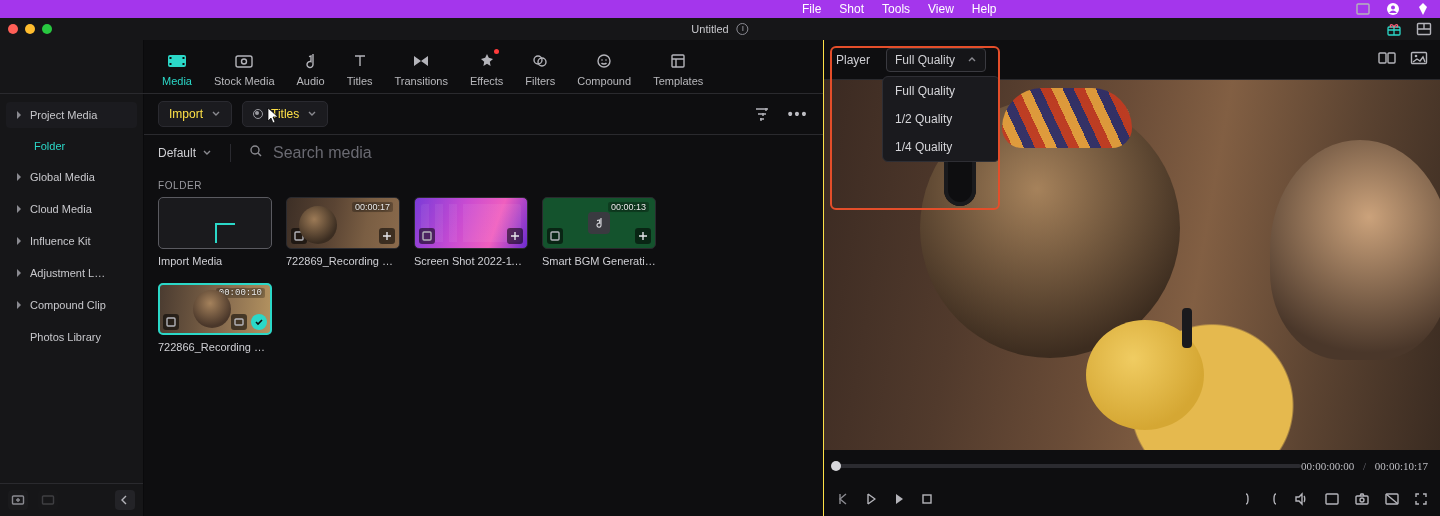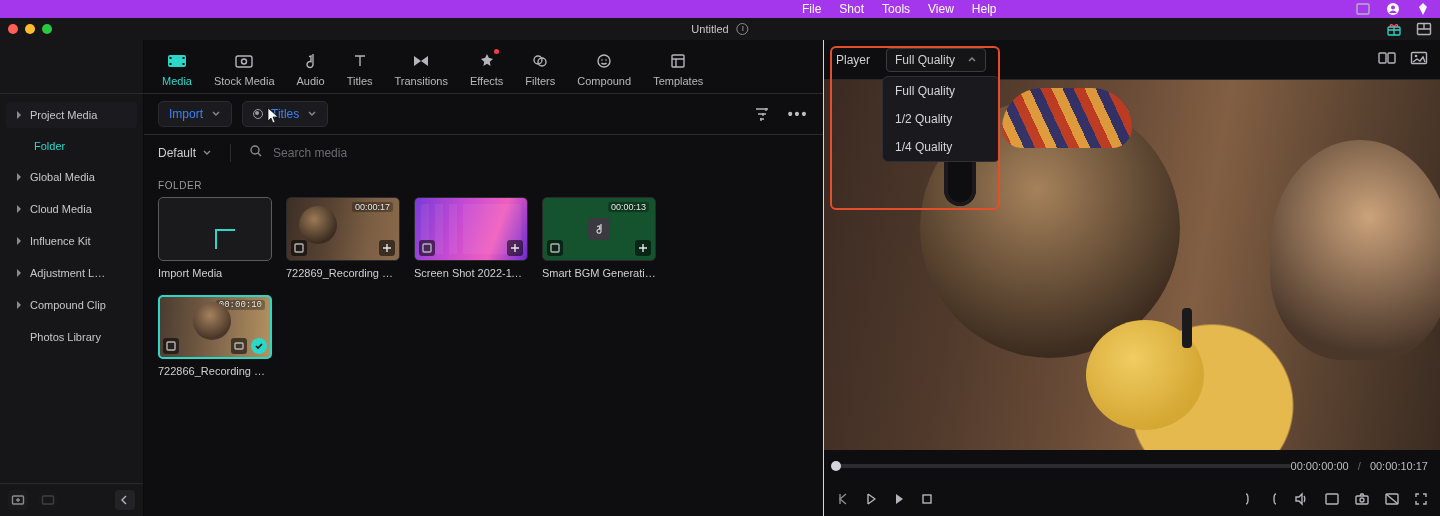--- a/index.html
+++ b/index.html
@@ -52,40 +52,40 @@
   .side-row .caret{width:10px;height:10px;margin-right:6px;display:inline-flex;align-items:center;justify-content:center;}
   .side-row.selected{background:#1b1b1f;}
   .side-row .caret svg{fill:#8a8a90;}
   .side-sub{padding-left:28px;color:var(--accent);height:24px;display:flex;align-items:center;font-size:11px;}
   .side-bottom{display:flex;align-items:center;gap:10px;padding:6px 8px 6px 8px;border-top:1px solid var(--divider);}
   .side-bottom .chip{width:20px;height:20px;display:flex;align-items:center;justify-content:center;border-radius:4px;background:rgba(255,255,255,.02);}
   .side-bottom .chip.last{margin-left:auto;background:#232327;}
 
   
   .row1{height:40px;display:flex;align-items:center;gap:10px;padding:0 12px 0 14px;}
-  .pillbtn{height:26px;background:#1b1b1f;border:1px solid #2a2a30;border-radius:5px;display:flex;align-items:center;gap:8px;padding:0 10px;color:#3b82f6;position:relative;}
+  .pillbtn{height:26px;background:#1b1b1f;border:1px solid #2a2a30;border-radius:5px;display:flex;align-items:center;gap:8px;padding:0 10px;color:#fde047;position:relative;}
   .pillbtn .chev{width:10px;height:10px;}
   .pillbtn .rec{width:10px;height:10px;border:1.5px solid #9a9aa0;border-radius:50%;position:relative;}
   .pillbtn .rec::after{content:"";width:4px;height:4px;background:#9a9aa0;border-radius:50%;position:absolute;left:1px;top:1px;}
   .cursor-overlay{position:absolute;left:24px;top:5px;pointer-events:none;z-index:3;}
   .row1 .spacer{flex:1;}
   .row1 .ibtn{width:26px;height:26px;display:flex;align-items:center;justify-content:center;border-radius:5px;color:#bcbcc2;}
   .row1 .dots{letter-spacing:2px;font-weight:700;font-size:14px;color:#bcbcc2;}
   .row2{height:36px;display:flex;align-items:center;gap:12px;padding:0 12px 0 14px;border-top:1px solid var(--divider);}
   .row2 .sort{display:flex;align-items:center;gap:6px;color:#d0d0d4;}
   .row2 .vdiv{width:1px;height:18px;background:#2a2a30;margin:0 6px;}
   .row2 .search{flex:1;display:flex;align-items:center;gap:8px;}
-  .row2 input{flex:1;background:transparent;border:none;outline:none;color:#f0abfc;font-size:12px;}
+  .row2 input{flex:1;background:transparent;border:none;outline:none;color:#f0abfc;font-size:16px;}
   .row2 input::placeholder{color:#6a6a72;}
 
   .section-label{padding:10px 14px 6px 14px;color:#9a9aa0;font-size:10px;letter-spacing:.6px;}
 
   .grid{display:grid;grid-template-columns:repeat(5, 114px);gap:16px 14px;padding:0 14px 14px 14px;align-content:start;}
   .card{display:flex;flex-direction:column;gap:6px;}
-  .thumb{height:64px;border:1px solid #2a2a2e;border-radius:5px;position:relative;background:#1a1a1d;overflow:hidden;}
+  .thumb{height:52px;border:1px solid #2a2a2e;border-radius:5px;position:relative;background:#1a1a1d;overflow:hidden;}
   .thumb.import{border:1px solid #5a5a60;display:flex;align-items:center;justify-content:center;}
   .thumb.import .plus::before,.thumb.import .plus::after{content:"";position:absolute;background:var(--accent);}
   .thumb.import .plus::before{width:20px;height:2px;} .thumb.import .plus::after{width:2px;height:20px;}
   .thumb.selected{outline:2px solid var(--accent);outline-offset:-2px;}
   .thumb .dur{position:absolute;top:4px;right:6px;font-size:9px;color:#eaeaea;text-shadow:0 0 3px #000;background:rgba(0,0,0,.25);padding:0 3px;border-radius:2px;}
   .thumb .bl,.thumb .br{position:absolute;bottom:4px;width:16px;height:16px;background:rgba(0,0,0,.55);border-radius:3px;display:flex;align-items:center;justify-content:center;}
   .thumb .bl{left:4px;} .thumb .br{right:4px;}
   .thumb .badd{position:absolute;right:4px;bottom:4px;width:16px;height:16px;background:rgba(0,0,0,.55);border-radius:3px;display:flex;align-items:center;justify-content:center;}
   .thumb .check{position:absolute;right:4px;bottom:4px;width:16px;height:16px;background:var(--accent);border-radius:50%;display:flex;align-items:center;justify-content:center;}
   .card .name{font-size:11px;color:#cfcfd4;white-space:nowrap;overflow:hidden;text-overflow:ellipsis;max-width:114px;}
@@ -127,21 +127,21 @@
   .fauxvid::before{content:"";position:absolute;left:96px;top:18px;width:260px;height:260px;border-radius:50%;
     background:radial-gradient(circle at 45% 35%, #a6825b 0%, #3c2c1f 75%);filter:blur(.3px);}
   .fauxvid::after{content:"";position:absolute;right:-10px;top:60px;width:180px;height:220px;border-radius:50% 50% 40% 40%;
     background:radial-gradient(circle at 55% 35%, #cba27b 0%, #4a372a 78%);}
   .scarf{position:absolute;left:178px;top:8px;width:130px;height:60px;border-radius:60px 60px 30px 30px;
     background:repeating-linear-gradient(65deg,#c53a20 0 10px,#e9a13b 10px 20px,#2d2d6a 20px 30px);opacity:.9;}
   .headphone{position:absolute;left:120px;top:56px;width:32px;height:70px;border-radius:18px;background:#0e0e10;box-shadow:0 0 0 4px #1a1a1d inset;}
   .mic{position:absolute;left:262px;top:240px;width:118px;height:110px;border-radius:50%;background:radial-gradient(circle at 40% 35%,#f0cc62,#d5a733 70%);filter:blur(.2px);}
   .mic::after{content:"";position:absolute;left:96px;top:-12px;width:10px;height:40px;background:#1a1a1d;border-radius:4px;}
 
-  .scrub{height:32px;display:flex;align-items:center;gap:0;padding:0 12px;}
+  .scrub{height:32px;display:flex;align-items:center;gap:0;padding:0 12px;font-family:Liberation Serif, serif;}
   .track{flex:1;height:4px;background:#2b2b30;border-radius:2px;position:relative;}
   .playhead{position:absolute;left:0;top:50%;transform:translate(-50%,-50%);width:10px;height:10px;border-radius:50%;background:#d6d6da;}
   .times{color:#bdbdc2;font-size:11px;white-space:nowrap;}
   .times .sep{margin:0 6px;color:#6a6a72;}
 
   .ctrlbar{height:34px;display:flex;align-items:center;gap:16px;padding:0 12px;}
   .ctrlbar .left{display:flex;align-items:center;gap:14px;}
   .ctrlbar .right{margin-left:auto;display:flex;align-items:center;gap:14px;}
   .ctrlbar svg{display:block;}
 

